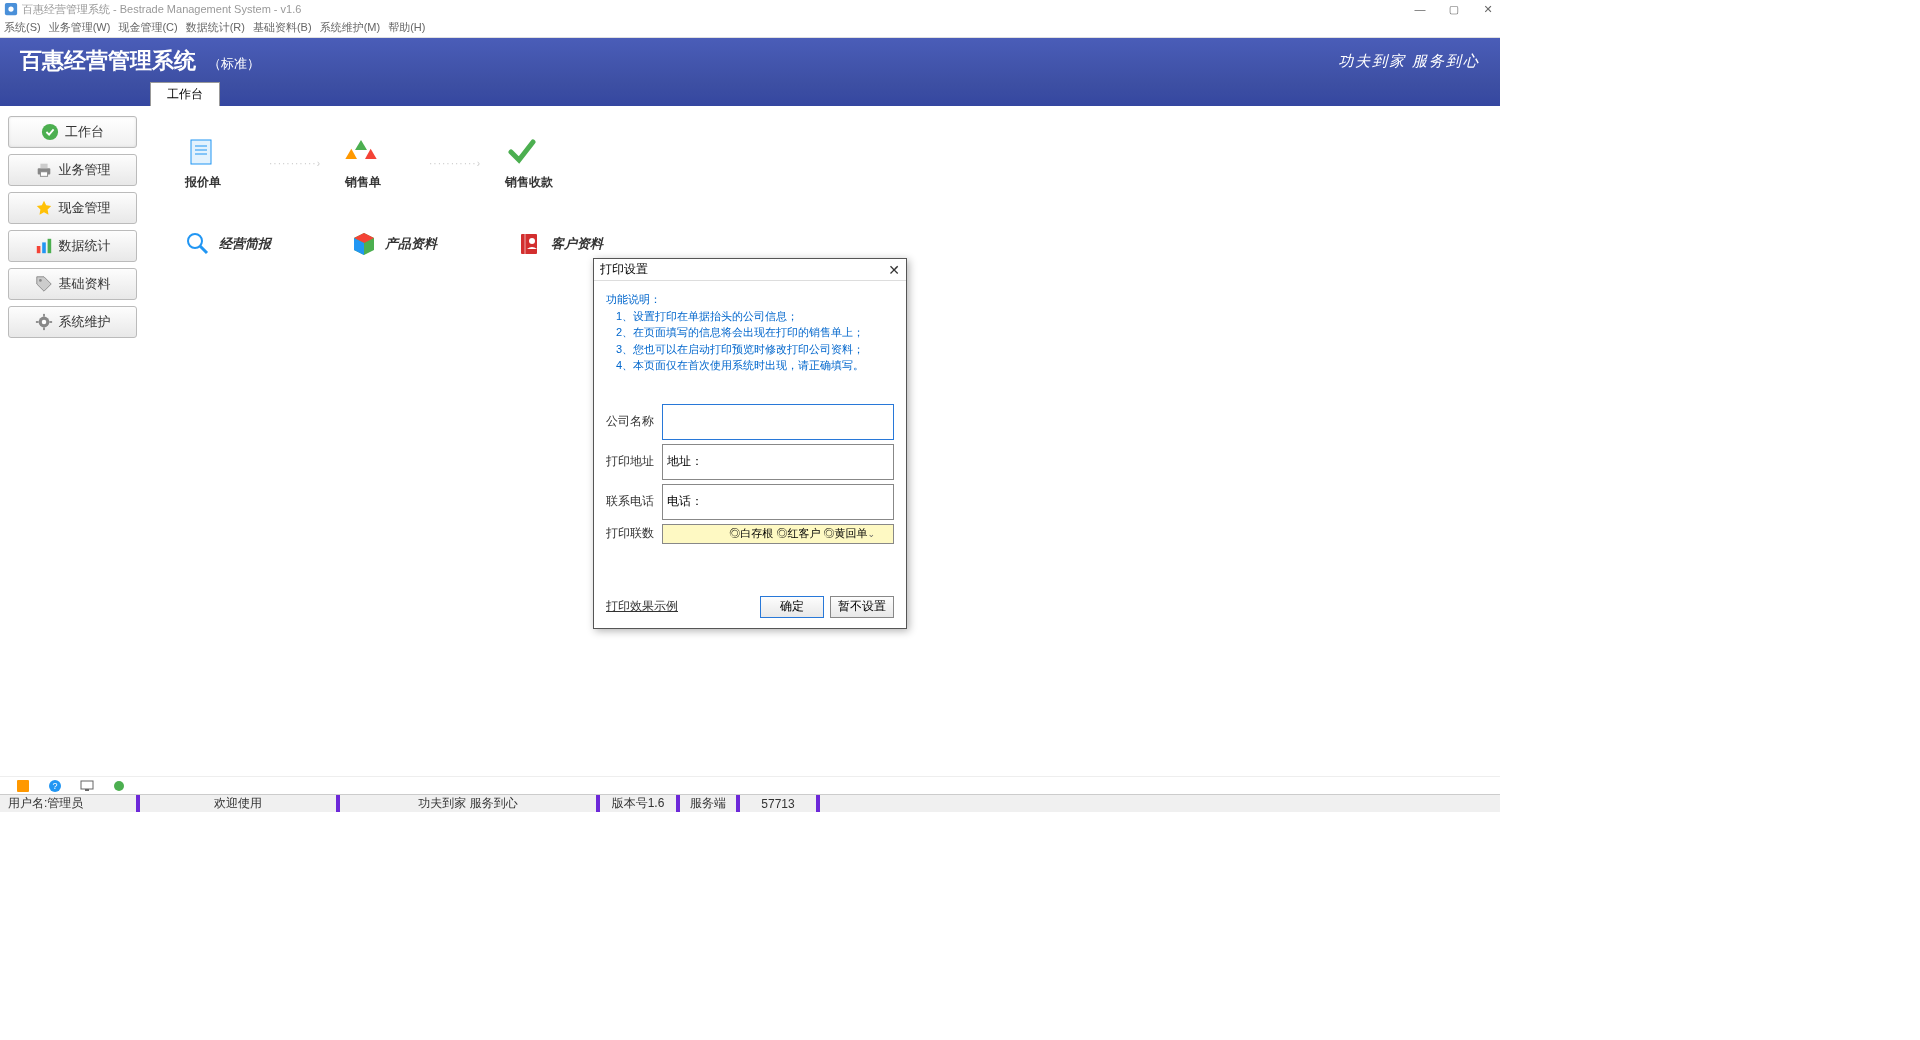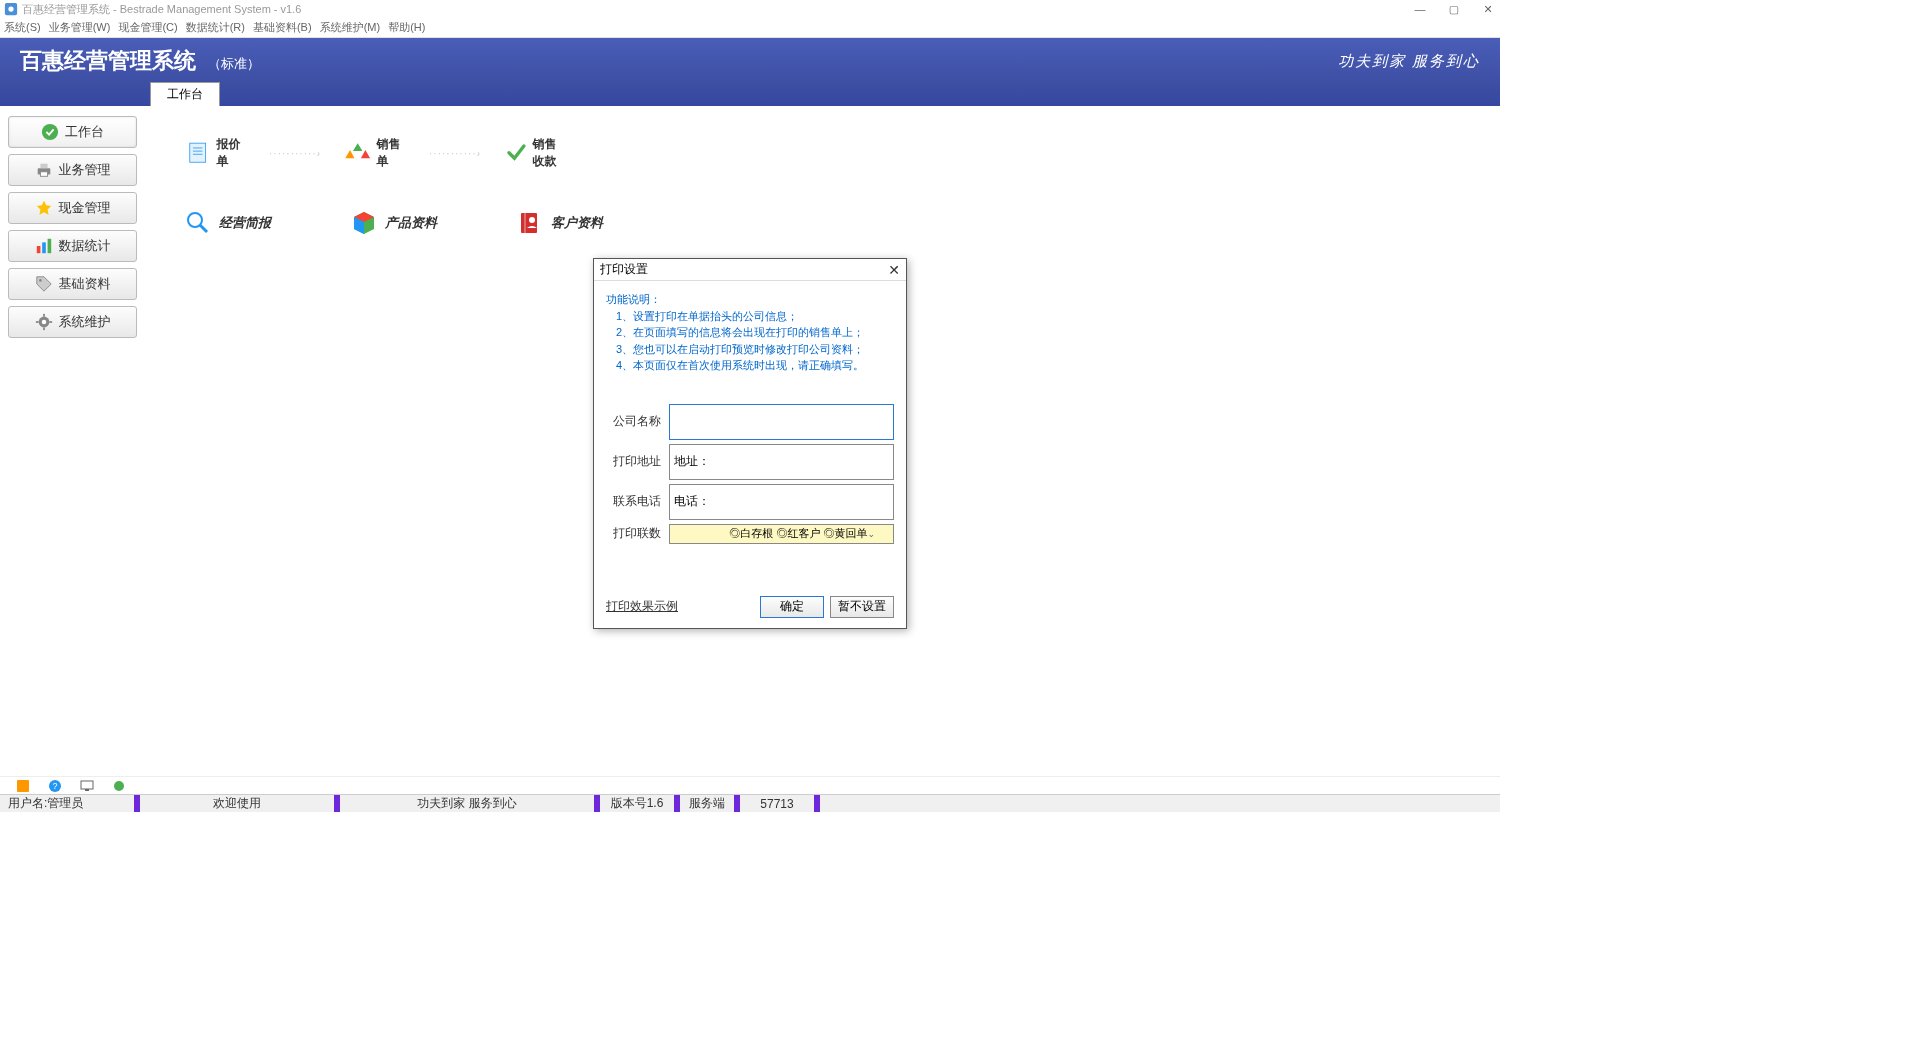--- a/index.html
+++ b/index.html
@@ -116,22 +116,21 @@
       position: relative;
     }
     .workflow-row {
       display: flex;
       align-items: center;
       gap: 20px;
       margin-bottom: 40px;
     }
     .workflow-item {
       display: flex;
-      flex-direction: row;
-      align-items: center;
+      flex-direction: column;
       gap: 6px;
       cursor: pointer;
       width: 60px;
     }
     .workflow-icon { width: 32px; height: 32px; display: flex; align-items: center; justify-content: center; }
     .workflow-label { font-size: 12px; font-weight: bold; color: #333; }
     .workflow-arrow { color: #ccc; letter-spacing: 1px; font-size: 10px; width: 60px; text-align: center; }
     
     .feature-row {
       display: flex;
@@ -163,21 +162,21 @@
       display: flex;
       align-items: center;
       justify-content: space-between;
       padding: 0 6px;
       border-bottom: 1px solid #ddd;
       font-size: 12px;
     }
     .dialog-close { cursor: pointer; font-size: 14px; color: #333; }
     .dialog-body { padding: 10px 12px; }
     .dialog-desc { color: #0066cc; font-size: 11px; line-height: 1.5; margin-bottom: 30px; }
-    .form-row { display: flex; align-items: center; gap: 6px; margin-bottom: 4px; margin-left: 7px; }
+    .form-row { display: flex; align-items: center; gap: 6px; margin-bottom: 4px; }
     .form-label { font-size: 12px; color: #333; width: 50px; }
     .form-input {
       flex: 1;
       height: 36px;
       border: 1px solid #888;
       padding: 0 4px;
       font-size: 12px;
     }
     .form-input.focused { border: 1px solid #2878d8; }
     .form-select {
@@ -225,21 +224,21 @@
     
     .status-bar {
       height: 18px;
       background: #f0f0f0;
       border-top: 1px solid #ccc;
       display: flex;
       align-items: center;
       font-size: 12px;
       color: #333;
     }
-    .status-cell { padding: 0 8px; border-right: 6px solid #6d28d9; height: 100%; display: flex; align-items: center; }
+    .status-cell { padding: 0 8px; border-right: 4px solid #6d28d9; height: 100%; display: flex; align-items: center; }
   </style>
 </head>
 <body>
 
 <div class="title-bar">
   <div class="title-bar-left">
     <span class="title-bar-icon">
       <svg viewBox="0 0 16 16">
           <rect x="1" y="1" width="14" height="14" fill="#4a90d9" rx="2"></rect>
           <circle cx="8" cy="8" r="3" fill="#fff"></circle>

